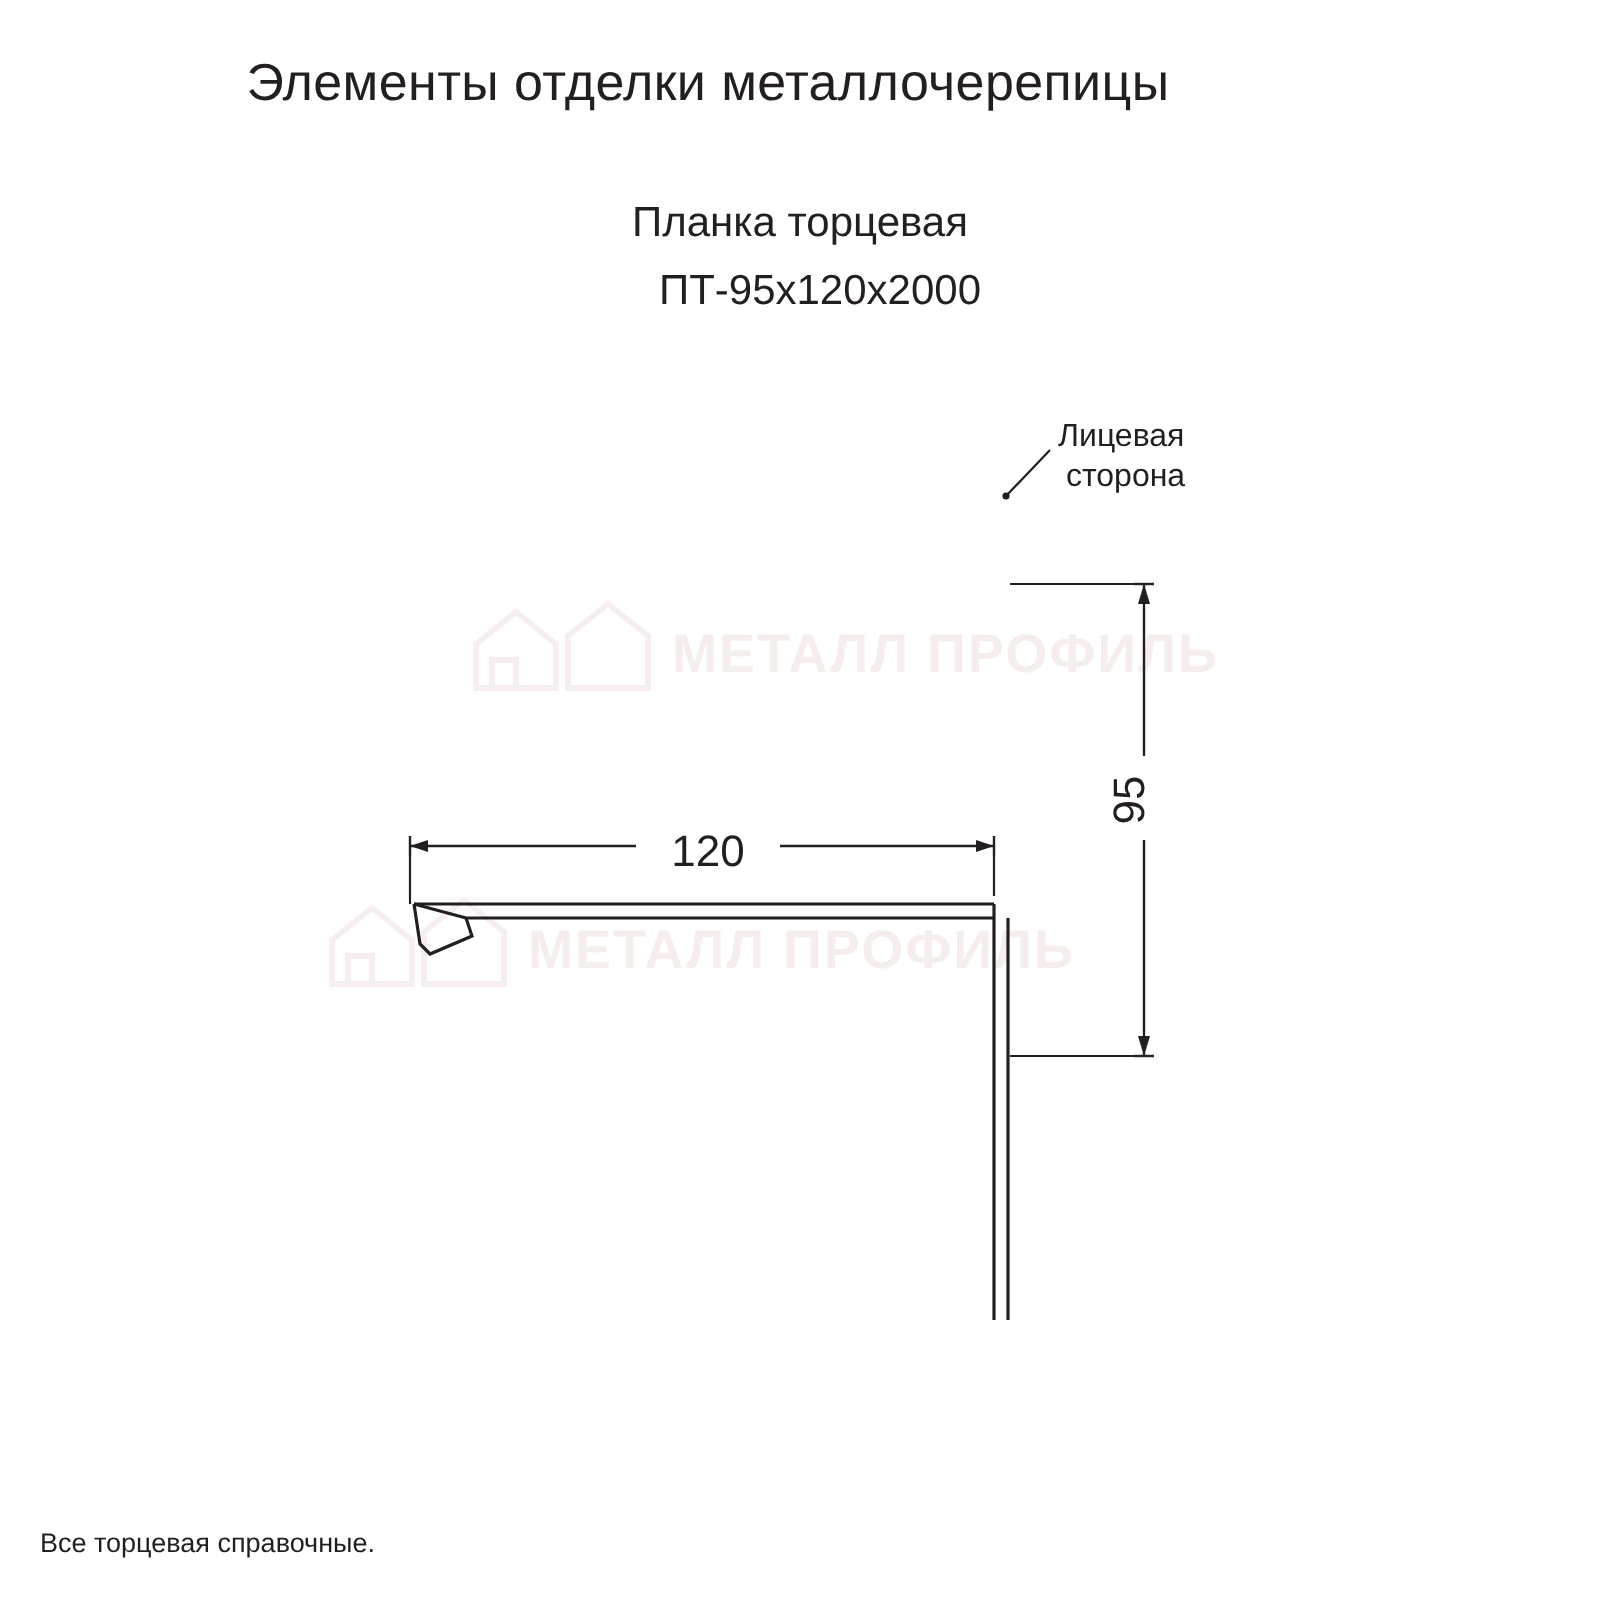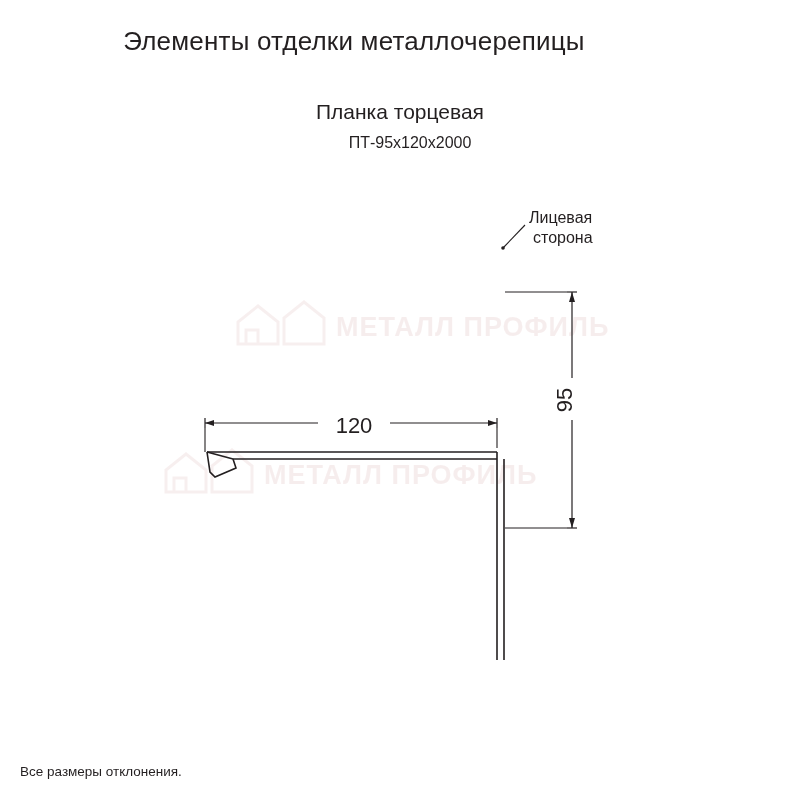--- a/index.html
+++ b/index.html
@@ -38,21 +38,21 @@
     left: 0;
     width: 800px;
     text-align: center;
   }
   .sub-title {
     font-size: 21px;
     color: #231f20;
     margin-bottom: 10px;
   }
   .sub-code {
-    font-size: 16px;
+    font-size: 21px;
     color: #231f20;
     padding-left: 20px;
   }
   .drawing {
     position: absolute;
     top: 180px;
     left: 0;
     width: 800px;
     height: 480px;
   }
@@ -170,16 +170,16 @@
       <text x="354" y="253" font-size="22" text-anchor="middle">120</text>
       <text x="572" y="220" font-size="22" text-anchor="middle" transform="rotate(-90 572 220)">95</text>
       <text x="492" y="582" font-size="20" text-anchor="middle" transform="rotate(-45 492 582)">15</text>
       <text x="529" y="43" font-size="16">Лицевая</text>
       <text x="533" y="63" font-size="16">сторона</text>
 
     </svg>
   </div>
 
   <div class="notes">
-    <div>Все размеры отклонения.</div>
+    <div>Все торцевая справочные.</div>
   </div>
 
 </div>
 
 </body></html>

